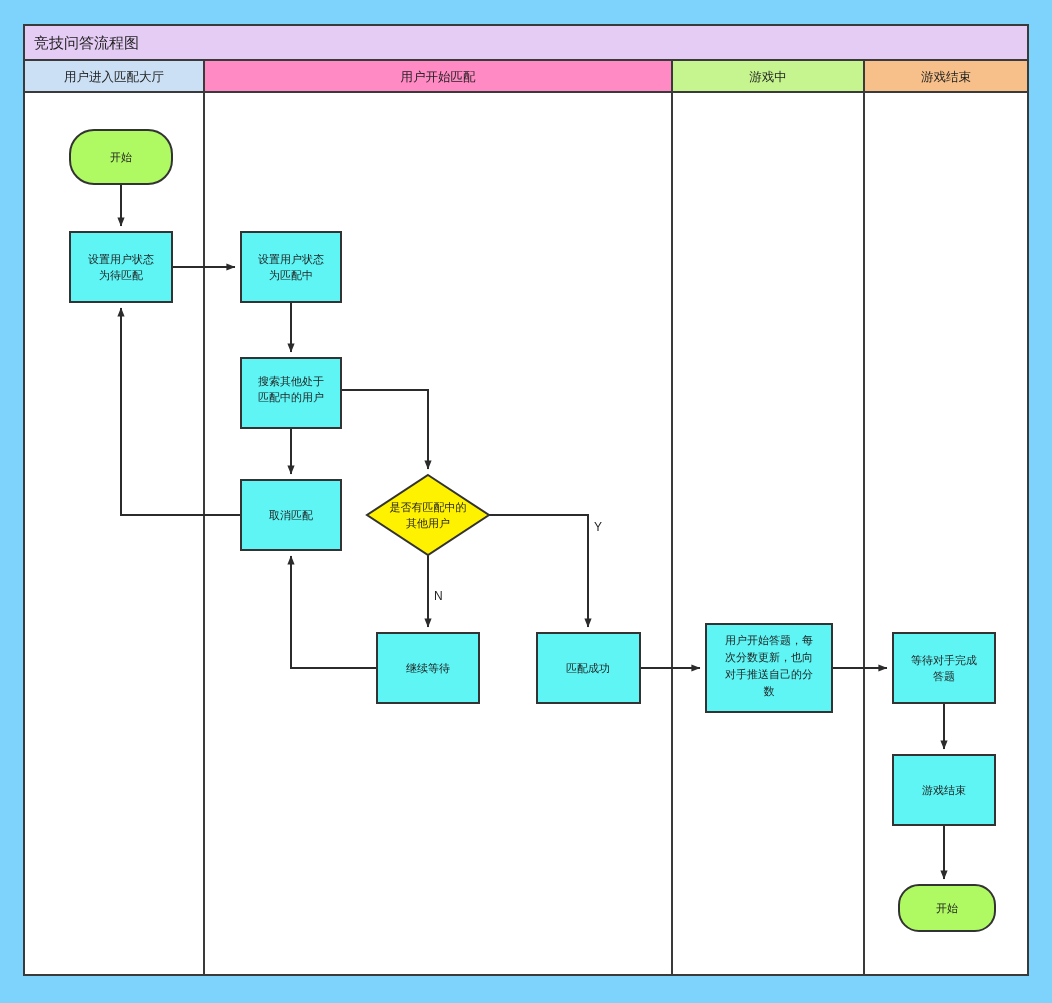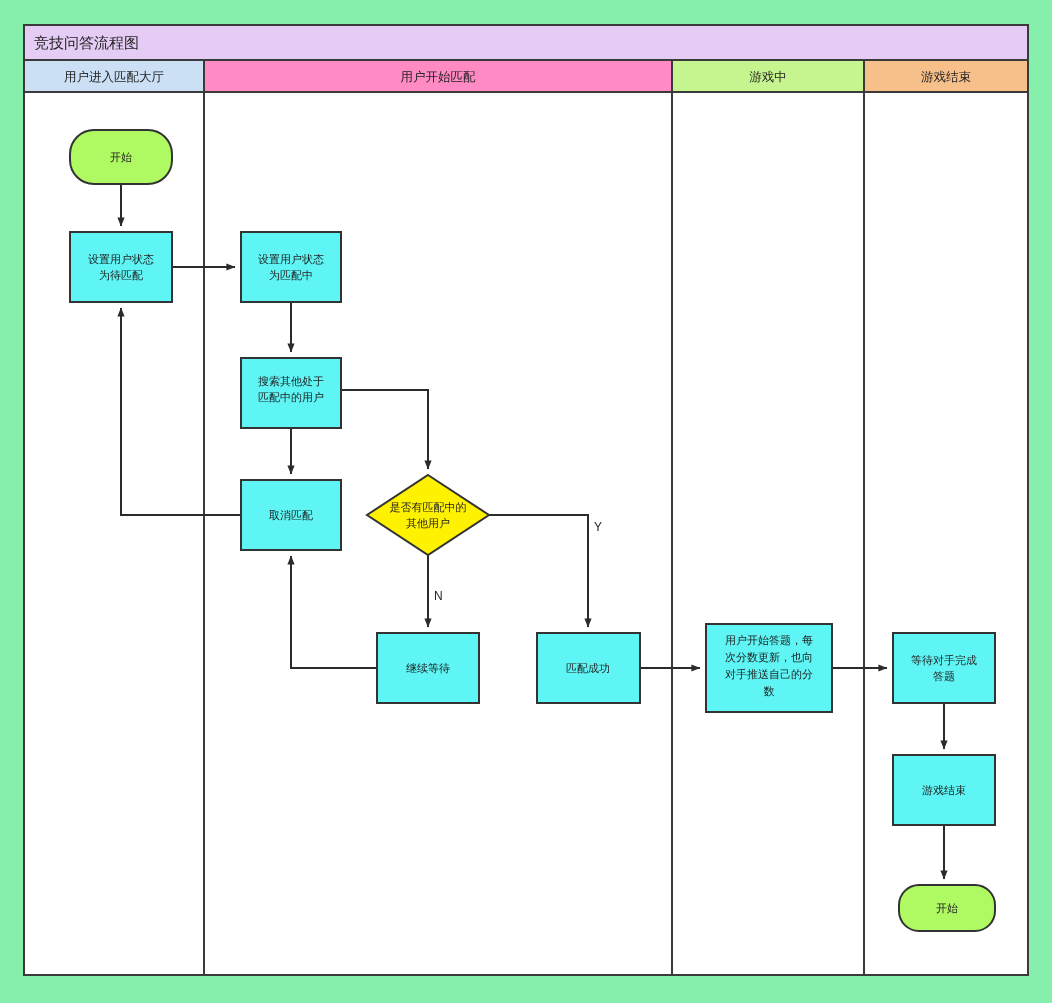--- a/index.html
+++ b/index.html
@@ -5,21 +5,21 @@
   html, body {
     margin: 0;
     padding: 0;
     background: #ffffff;
     font-family: "Liberation Sans", "DejaVu Sans", sans-serif;
   }
   #canvas {
     position: relative;
     width: 1052px;
     height: 1003px;
-    background: #86efac;
+    background: #7dd3fc;
     overflow: hidden;
   }
   #diagram {
     position: absolute;
     left: 0; top: 0;
     width: 1052px;
     height: 1003px;
   }
   .lane-title-text,
   .lane-header-text,

